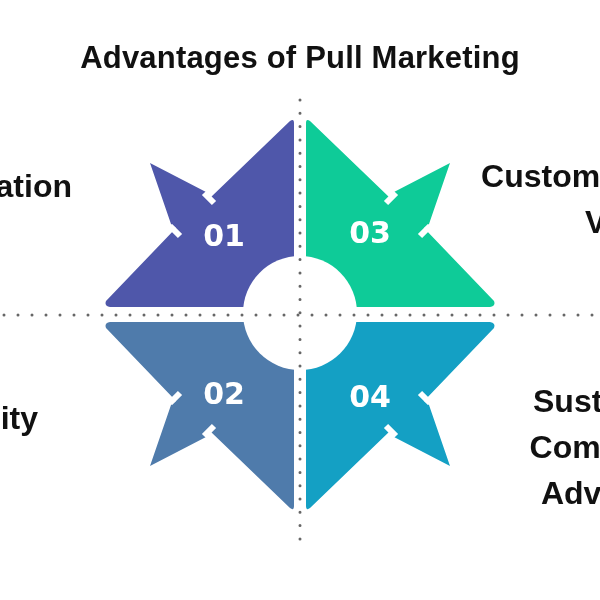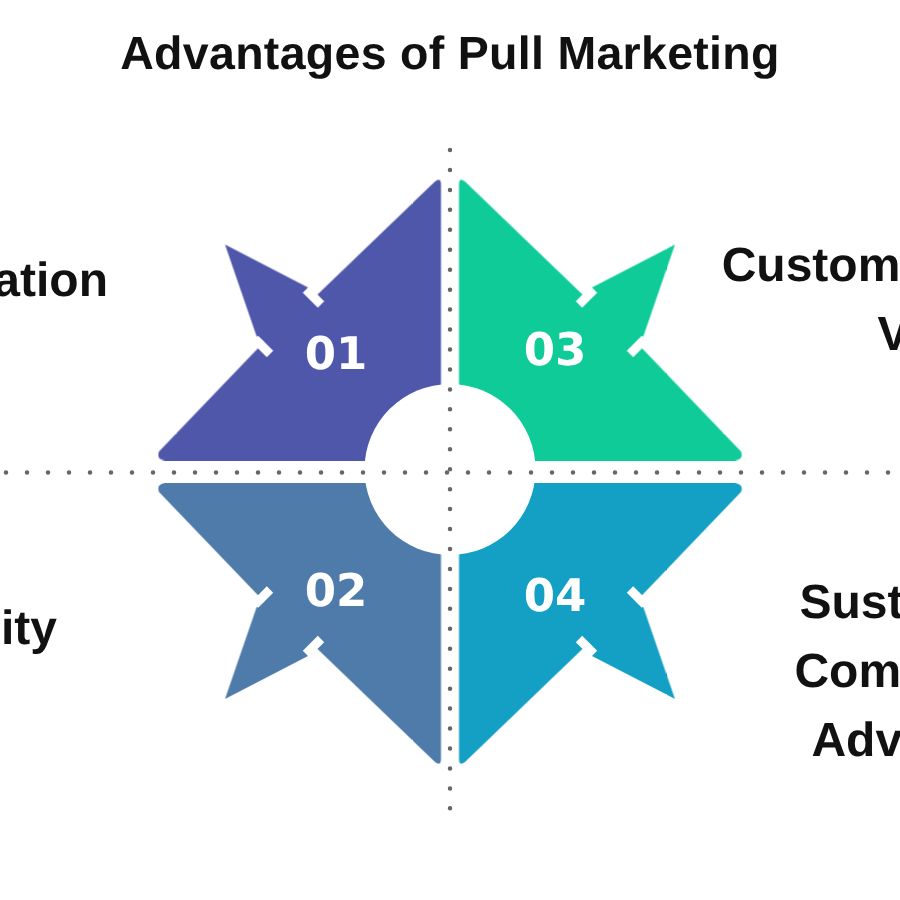--- a/index.html
+++ b/index.html
@@ -1,18 +1,18 @@
 <!DOCTYPE html>
 <html><head>
 <meta charset="utf-8">
 <style>
   html, body { margin:0; padding:0; background:#ffffff; }
   body { width:600px; height:600px; position:relative; overflow:hidden;
          font-family:"Liberation Sans", "DejaVu Sans", sans-serif; }
-  .title { position:absolute; left:0; top:18px; width:600px; text-align:center;
+  .title { position:absolute; left:0; top:40px; width:600px; text-align:center;
            font-size:31px; font-weight:bold; color:#111; letter-spacing:0.2px; }
   svg.diagram { position:absolute; left:0; top:0; }
   .num { font-family:"DejaVu Sans", sans-serif; font-weight:bold; font-size:30px; fill:#ffffff; }
   .label { position:absolute; font-size:32px; font-weight:bold; color:#111; white-space:nowrap; line-height:46px; }
   .label.tl { right:528px; top:163px; text-align:right; }
   .label.tr { left:475px; top:153px; text-align:center; }
   .label.bl { right:562px; top:395px; text-align:left; }
   .label.br { left:528px; top:378px; text-align:center; }
   .label div { display:block; }
 </style>

